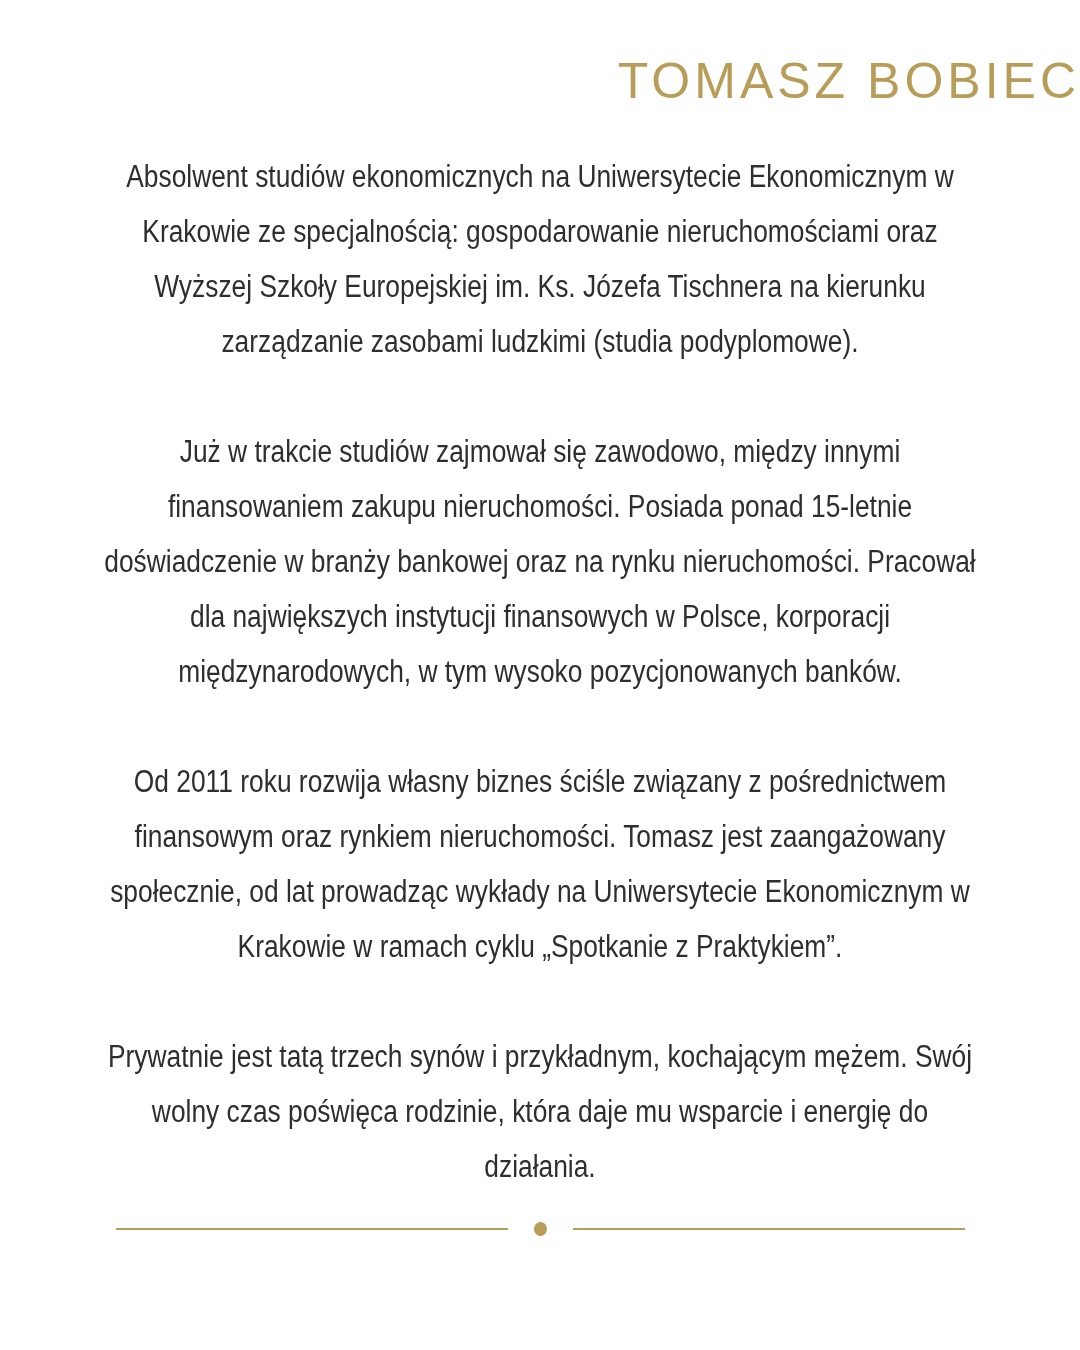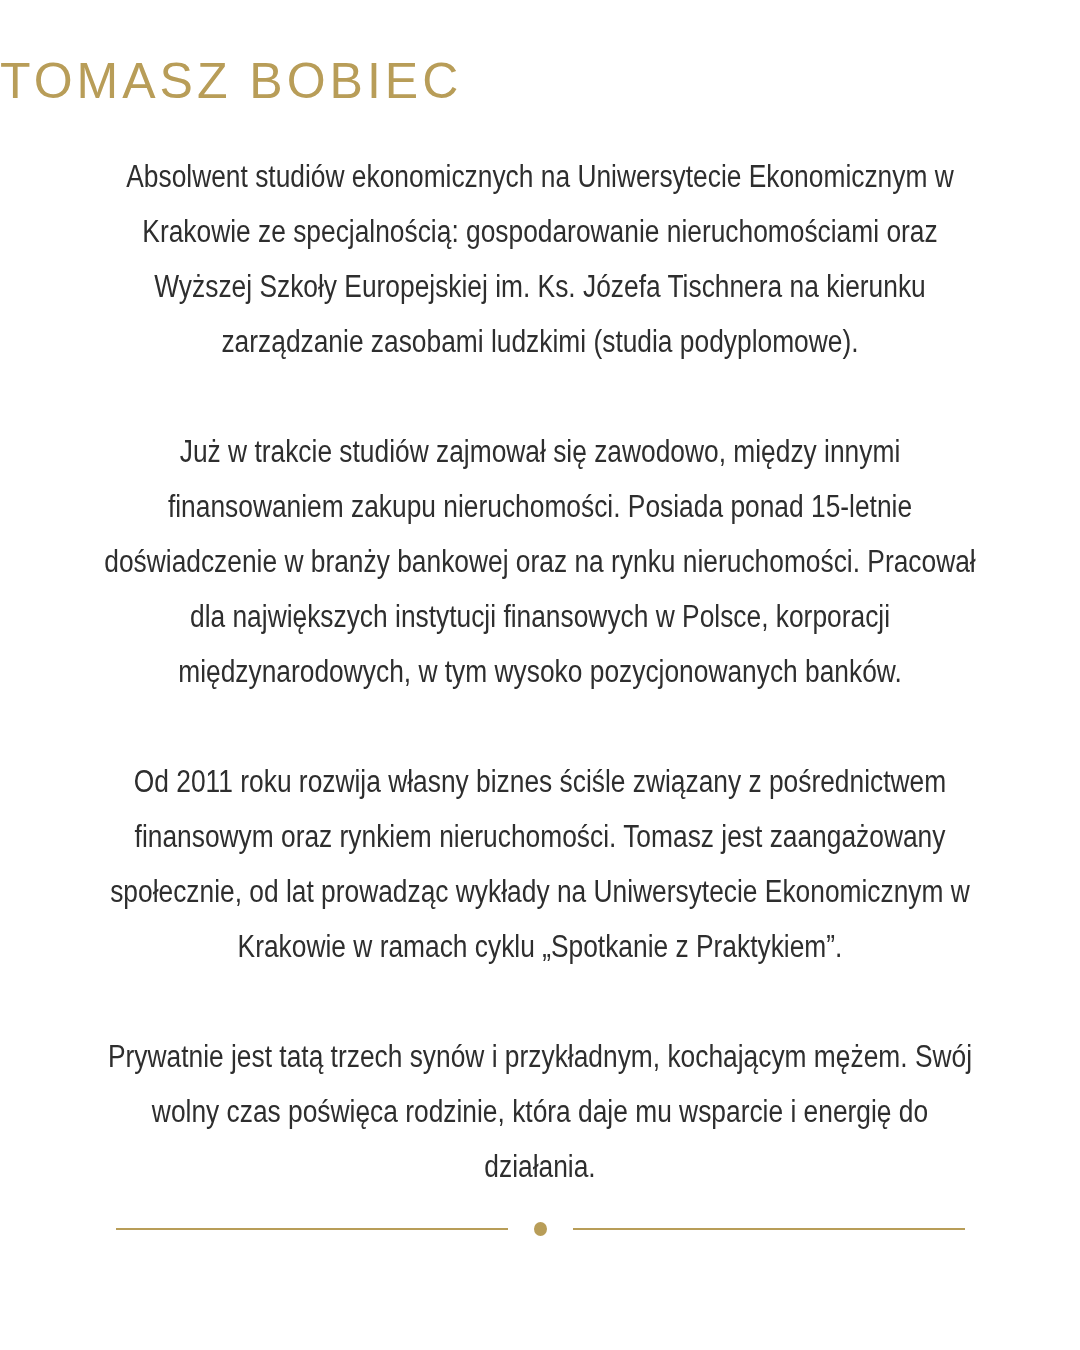--- a/index.html
+++ b/index.html
@@ -11,21 +11,21 @@
     position: relative;
     width: 1080px;
     height: 1350px;
     margin: 0 auto;
     background: #ffffff;
     overflow: hidden;
     font-family: "Liberation Sans", sans-serif;
   }
   .title {
     margin: 55px 0 0 0;
-    text-align: left;
+    text-align: right;
     font-family: "Liberation Sans", sans-serif;
     font-size: 50px;
     font-weight: 400;
     letter-spacing: 4px;
     line-height: 52px;
     color: #b89d58;
   }
   .bio {
     width: 1100px;
     margin: 42px 0 0 -10px;

